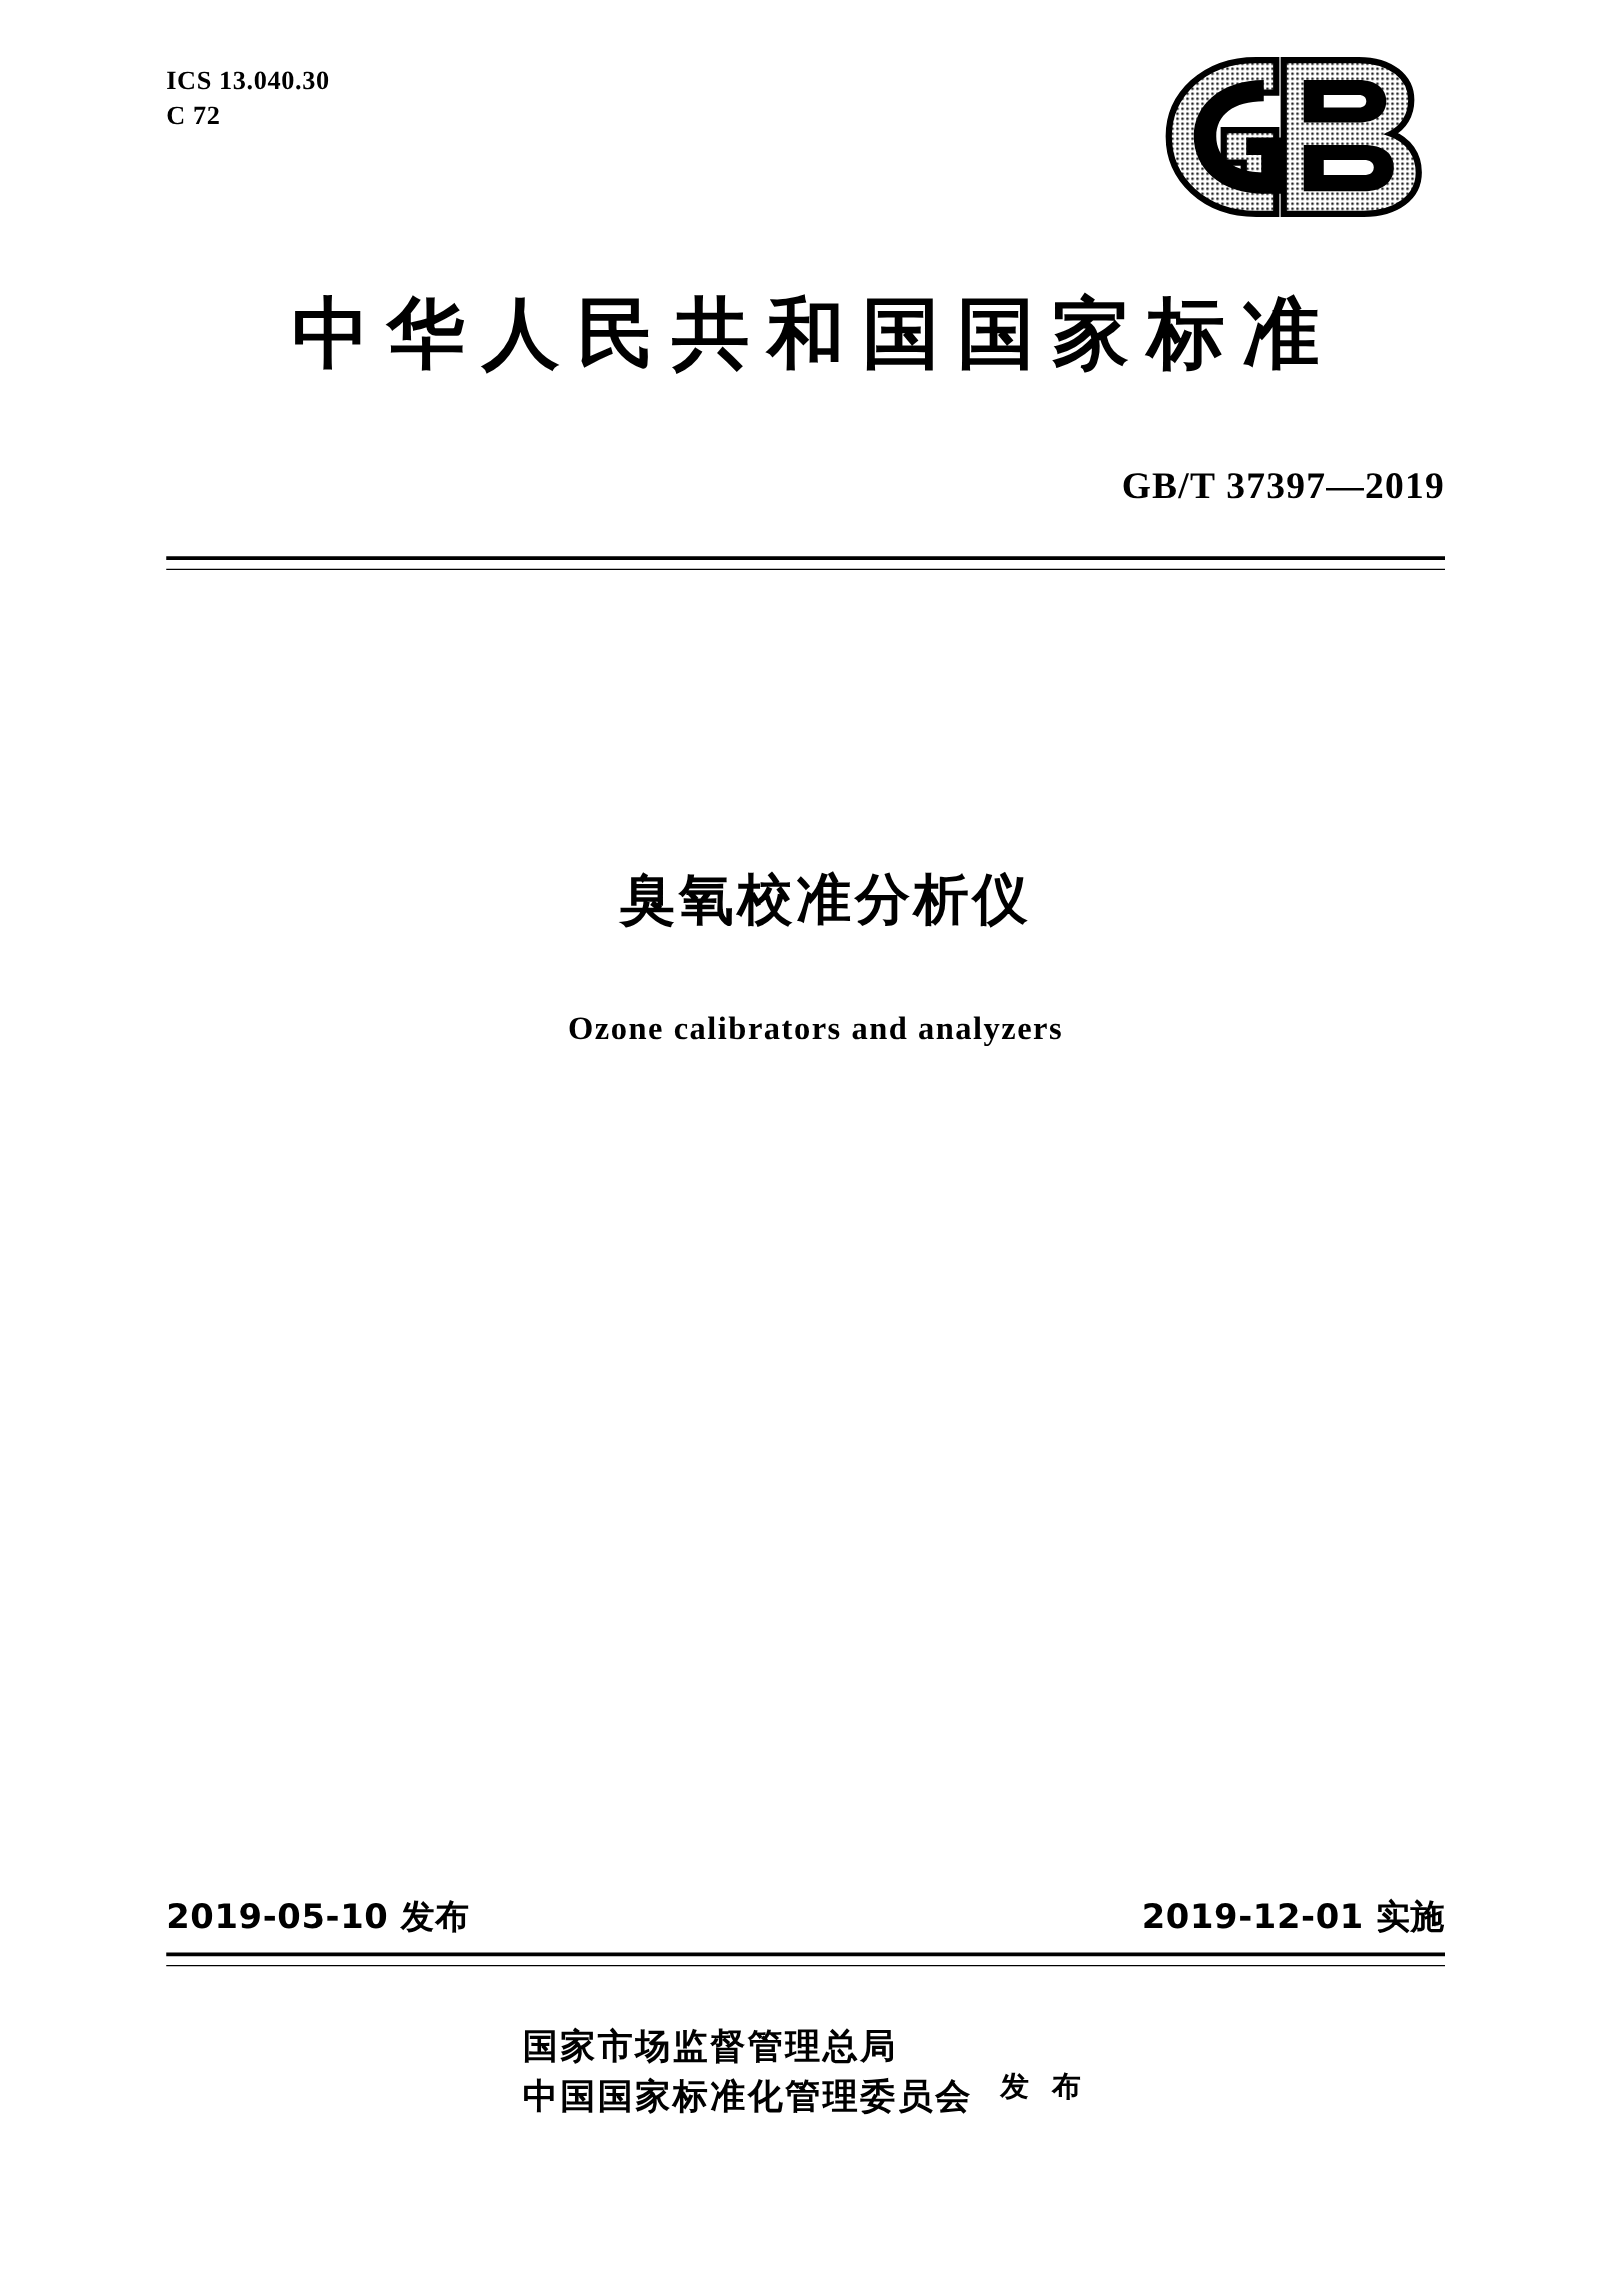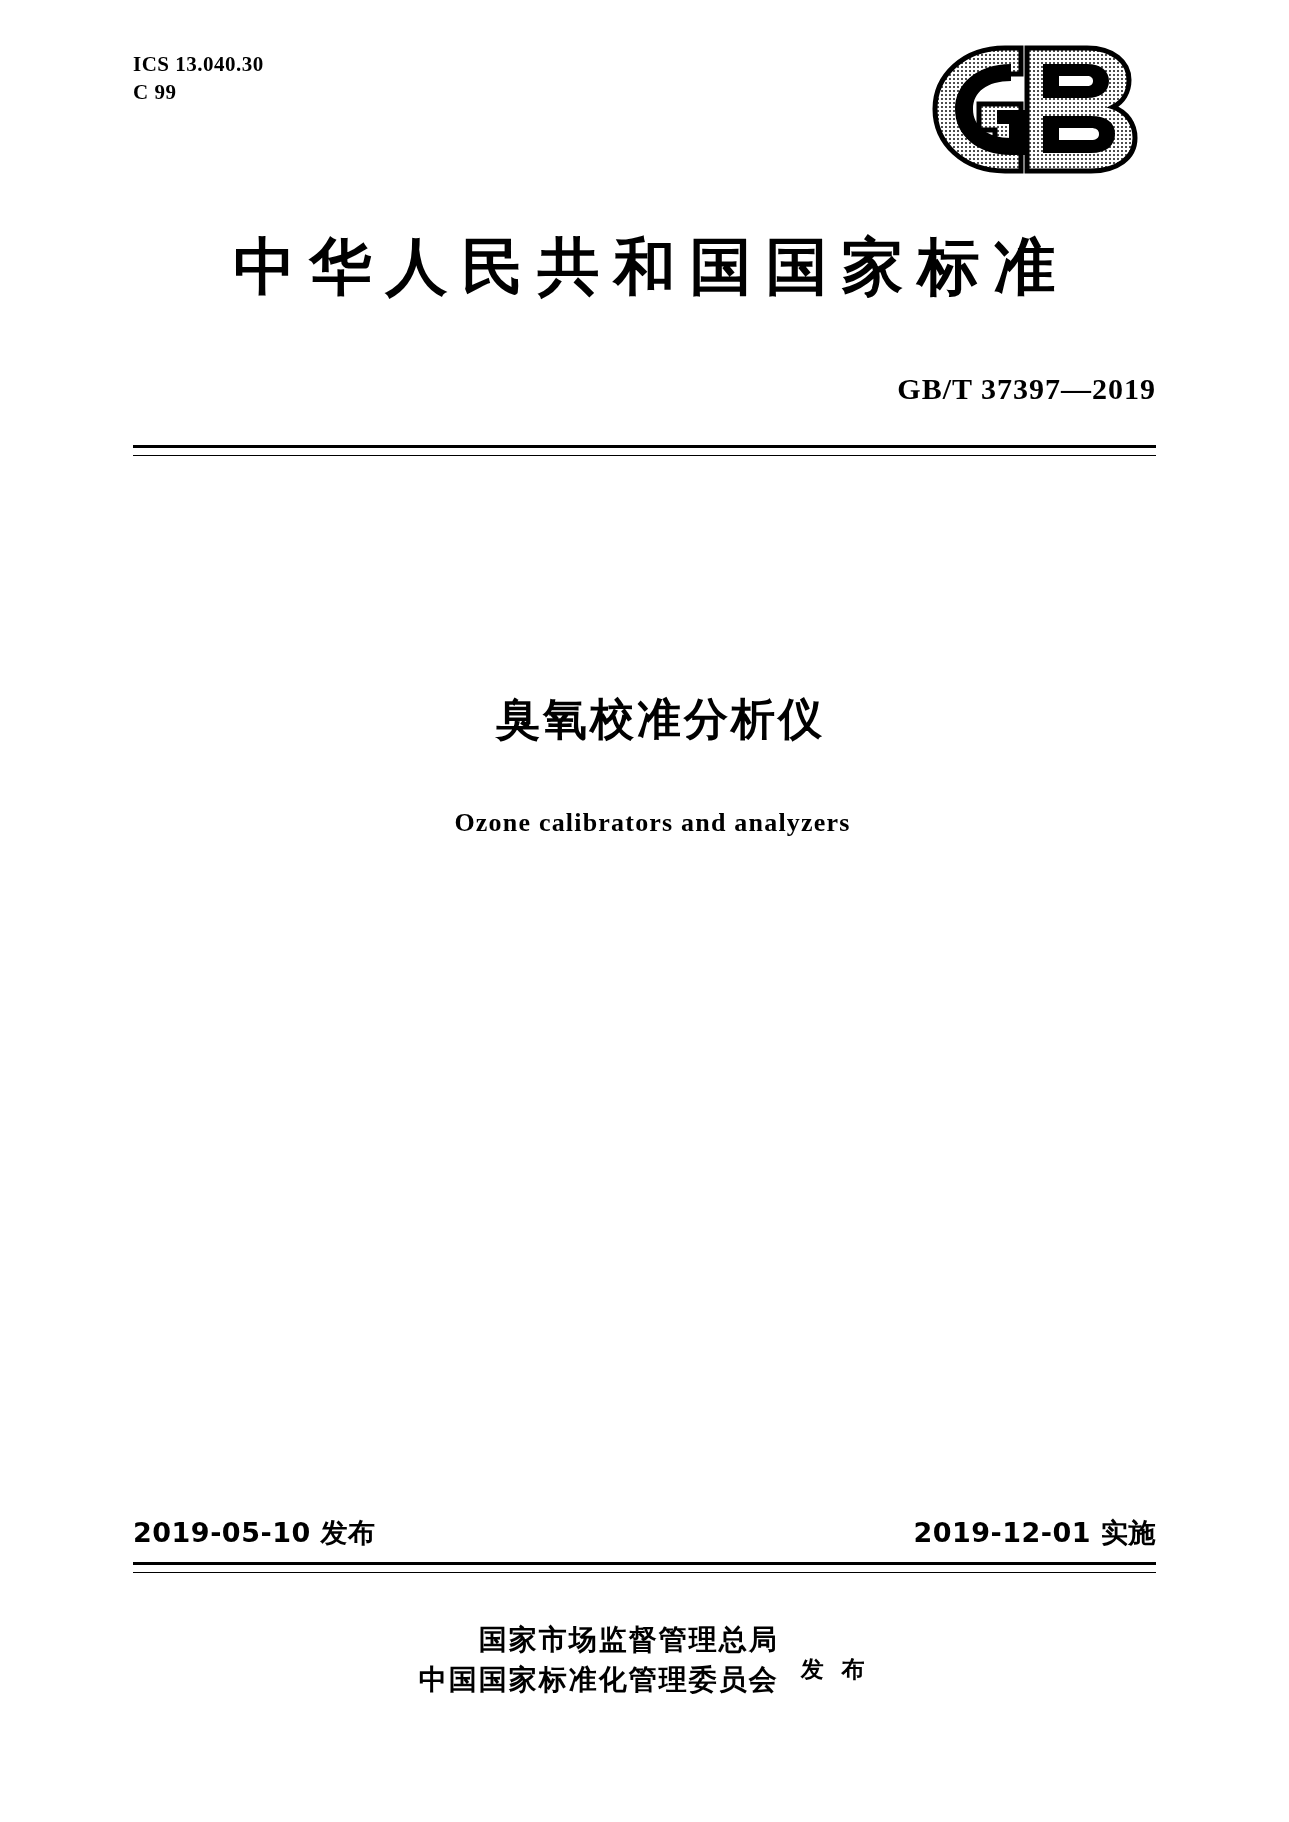--- a/index.html
+++ b/index.html
@@ -146,44 +146,44 @@
   .issuer {
     position: absolute;
     left: 0;
     right: 0;
     top: 1620px;
     display: flex;
     justify-content: center;
     align-items: center;
   }
   .issuer-names {
-    font-family: Liberation Serif, serif;
+    font-family: Liberation Mono, monospace;
     font-weight: bold;
     font-size: 28px;
     line-height: 1.42;
     letter-spacing: 2px;
-    text-align: right;
+    text-align: left;
   }
   .issuer-action {
-    font-family: Liberation Serif, serif;
+    font-family: Liberation Sans, sans-serif;
     font-weight: bold;
     font-size: 23px;
     letter-spacing: 6px;
     margin-left: 22px;
     padding-top: 20px;
   }
 </style>
 </head>
 <body>
 
 <div class="page">
 
   <div class="ics-block">
     <div class="line">ICS 13.040.30</div>
-    <div class="line">C 99</div>
+    <div class="line">C 72</div>
   </div>
 
   <div class="gb-logo">
     <svg viewBox="0 0 255 135" width="255" height="135" xmlns="http://www.w3.org/2000/svg">
       <defs>
         <pattern id="hatch" width="4" height="4" patternUnits="userSpaceOnUse" patternTransform="rotate(0)">
           <rect width="4" height="4" fill="#ffffff"></rect>
           <circle cx="1" cy="1" r="1" fill="#111111"></circle>
         </pattern>
       </defs>

